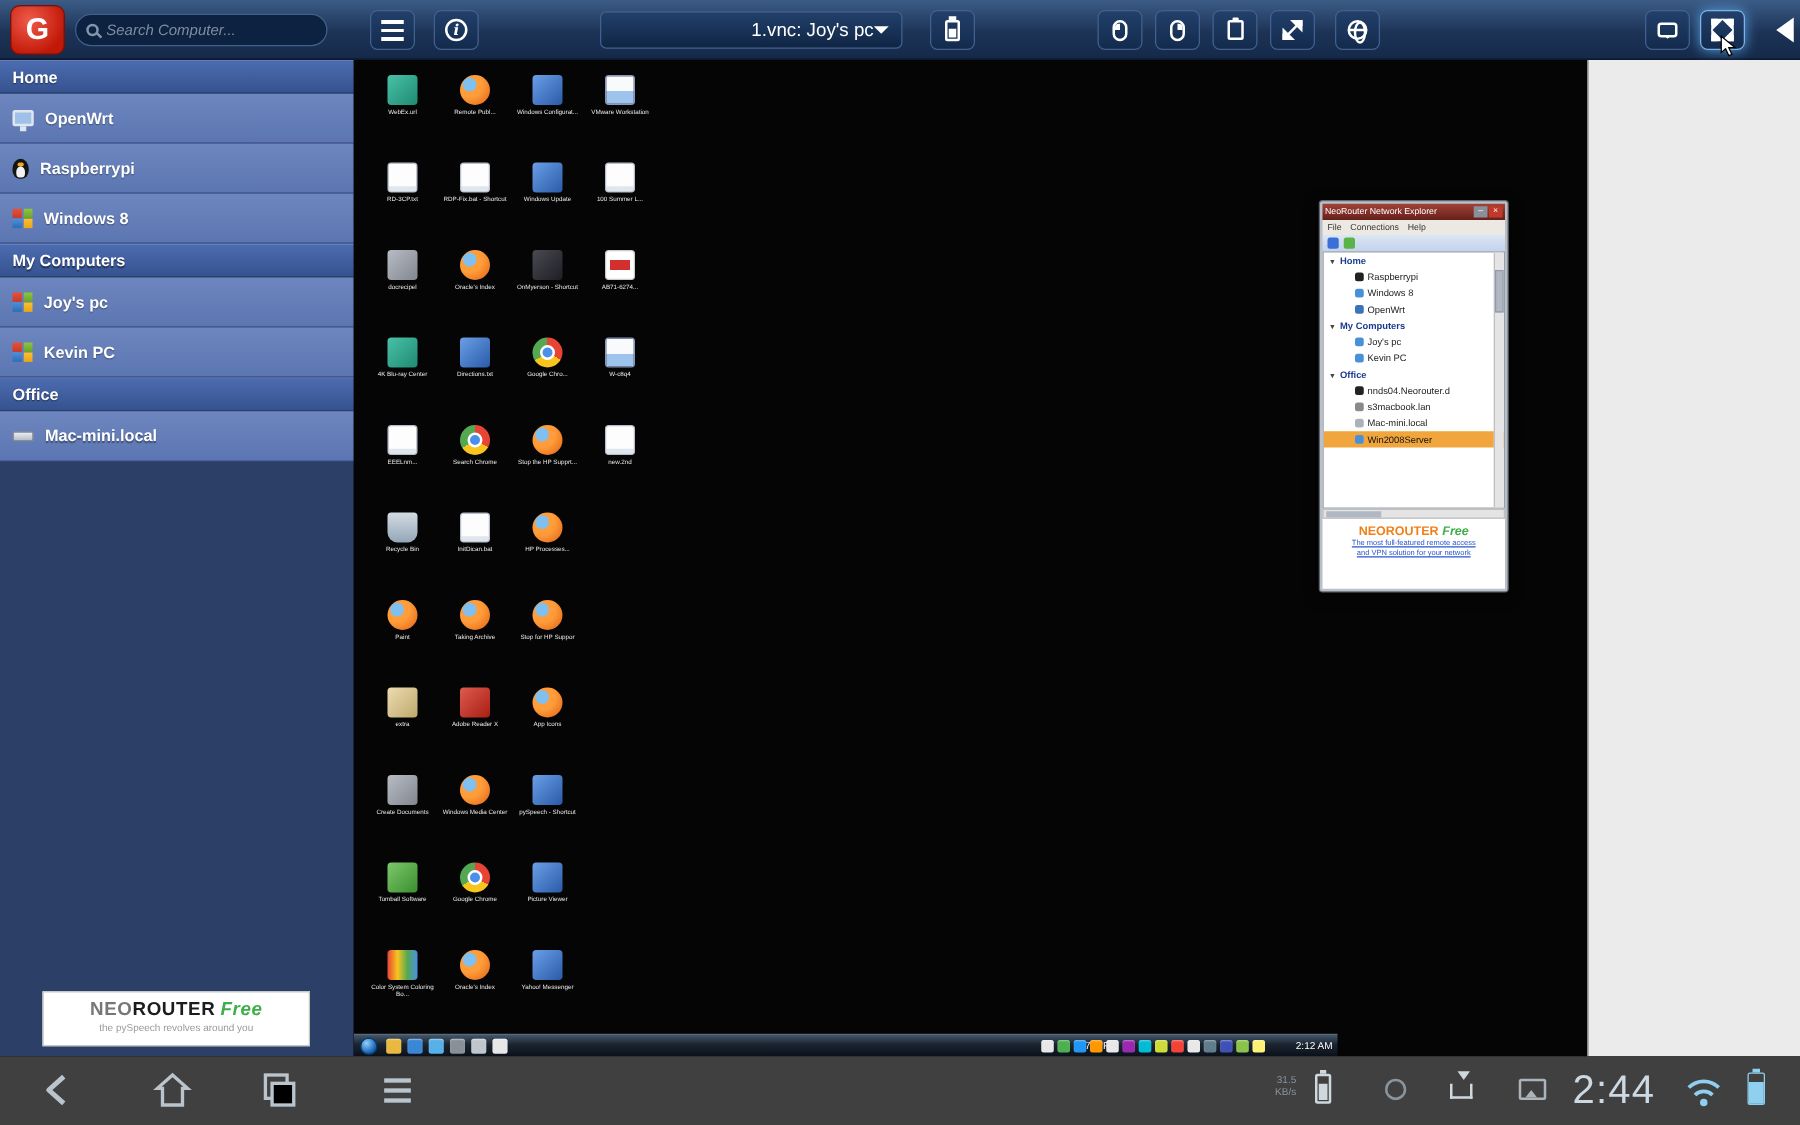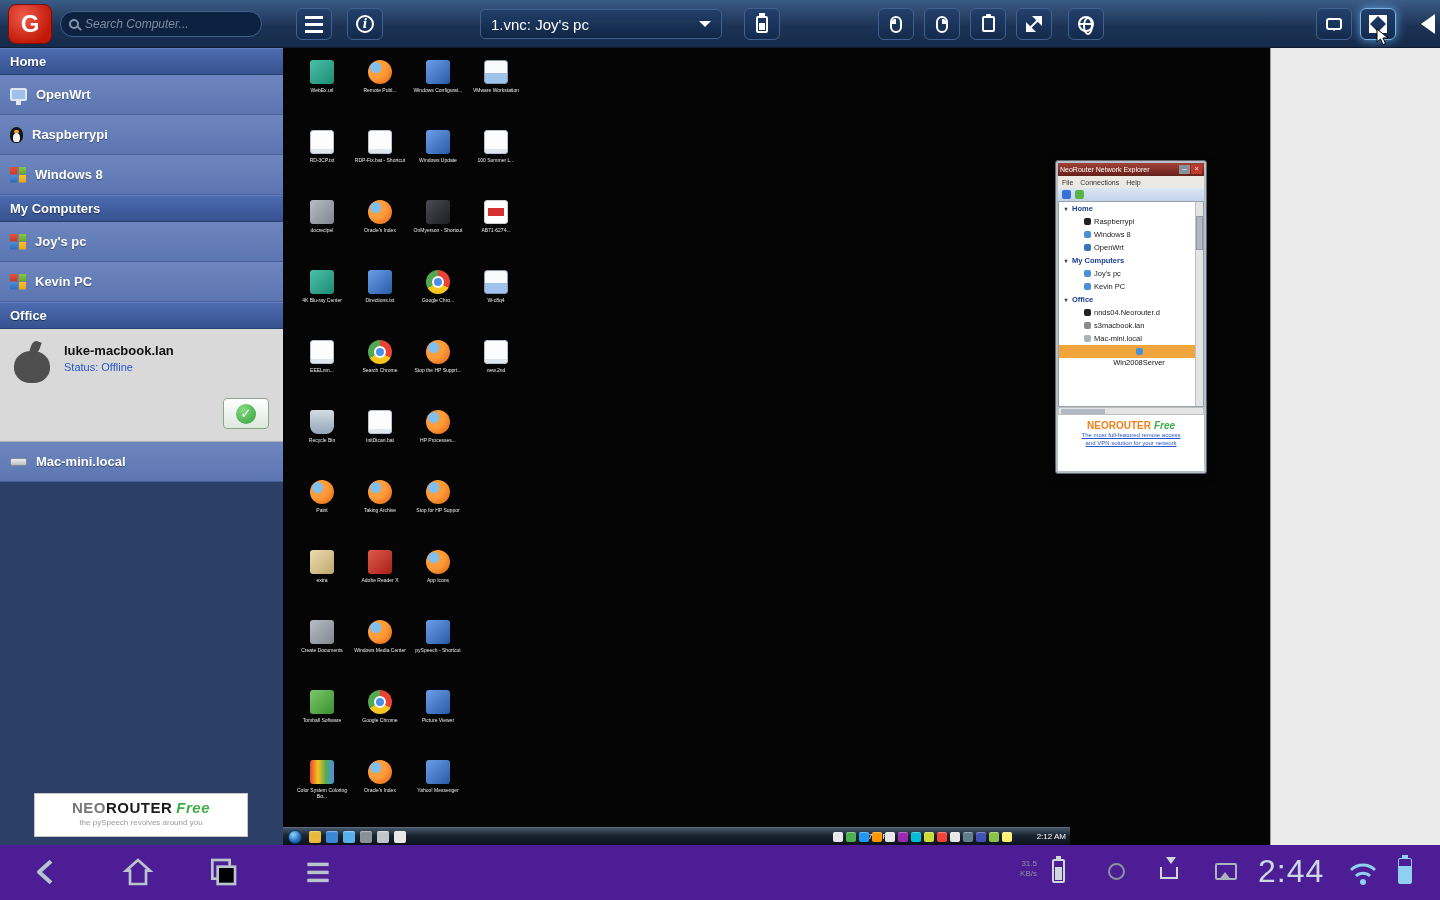--- a/index.html
+++ b/index.html
@@ -19,21 +19,21 @@
     background:#0d2140;border:1px solid #3f5f8d;display:flex;align-items:center;padding:0 8px;gap:6px}
   .search input{background:transparent;border:none;outline:none;color:#d946ef;font-size:12px;width:160px;font-style:italic}
   .search input::placeholder{color:#7c8da3}
   .i-search{width:10px;height:10px;border:2px solid #8296ad;border-radius:50%;position:relative;flex:none}
   .i-search::after{content:"";position:absolute;width:6px;height:2px;background:#8296ad;right:-5px;bottom:-2px;transform:rotate(45deg)}
   .i-menu{width:18px;height:17px;background:repeating-linear-gradient(to bottom,#fff 0 3px,transparent 3px 7px)}
   .i-info{width:18px;height:18px;border:2px solid #fff;border-radius:50%;color:#fff;
     font:italic bold 12px "DejaVu Serif",serif;text-align:center;line-height:14px}
   .dropdown{position:absolute;left:480px;top:9px;width:242px;height:30px;background:linear-gradient(#22406b,#102544);
     border:1px solid #40618f;border-radius:5px;display:flex;align-items:center;padding:0 10px;color:#fff;font-size:15px}
-  .dropdown .lbl{flex:1;text-align:left}
+  .dropdown .lbl{flex:1;text-align:right}
   .caret{width:0;height:0;border:6px solid transparent;border-top-color:#fff;margin-top:6px}
   .i-batt{width:12px;height:17px;border:2px solid #fff;border-radius:2px;position:relative}
   .i-batt::before{content:"";position:absolute;top:-5px;left:1px;width:6px;height:3px;background:#fff}
   .i-batt::after{content:"";position:absolute;left:1px;right:1px;bottom:1px;height:7px;background:#fff}
   .i-mouse{width:12px;height:17px;border:2px solid #fff;border-radius:6px;position:relative}
   .i-mouse::before{content:"";position:absolute;top:1px;width:4px;height:5px;background:#fff}
   .mouseL::before{left:0;border-radius:3px 0 0 0}
   .mouseR::before{right:0;border-radius:0 3px 0 0}
   .i-clipb{width:13px;height:16px;border:2px solid #fff;border-radius:2px;position:relative}
   .i-clipb::before{content:"";position:absolute;top:-4px;left:2px;width:5px;height:3px;background:#fff;border-radius:1px}
@@ -154,21 +154,21 @@
   .start-orb{position:absolute;left:5px;top:2px;width:14px;height:14px;border-radius:50%;cursor:pointer;
     background:radial-gradient(circle at 35% 30%,#8fd0ff,#1560b0 70%);border:1px solid #0a3a6a}
   #tb-left{position:absolute;left:26px;top:3px;display:flex;gap:5px}
   .tb-ic{width:12px;height:12px;border-radius:2px;cursor:pointer;box-shadow:inset 0 1px 1px rgba(255,255,255,.4)}
   #tb-weather{position:absolute;left:585px;top:0;line-height:18px;color:#fff;font-size:8px}
   #tb-tray{position:absolute;right:58px;top:4px;display:flex;gap:3px}
   .tray-ic{width:10px;height:10px;border-radius:2px;cursor:pointer;box-shadow:inset 0 1px 1px rgba(255,255,255,.35)}
   #tb-clock{position:absolute;right:4px;top:0;line-height:18px;color:#fff;font-size:8px}
 
   
-  #androidbar{position:absolute;left:0;top:845px;width:1440px;height:55px;background:#4c1d95}
+  #androidbar{position:absolute;left:0;top:845px;width:1440px;height:55px;background:#404040}
   .a-nav{position:absolute;top:11px;cursor:pointer}
   #a-net{position:absolute;left:995px;top:14px;width:42px;text-align:right;font-size:8px;line-height:10px;color:#8a949c}
   .a-batt-w{position:absolute;left:1052px;top:14px;width:13px;height:24px;border:2px solid #cfd8dc;border-radius:2px}
   .a-batt-w::before{content:"";position:absolute;top:-5px;left:2px;width:5px;height:3px;background:#cfd8dc}
   .a-batt-w::after{content:"";position:absolute;left:1px;right:1px;bottom:1px;height:13px;background:#cfd8dc}
   .a-circle{position:absolute;left:1108px;top:18px;width:17px;height:17px;border:2px solid #8a949c;border-radius:50%;cursor:pointer}
   .a-dl{position:absolute;left:1160px;top:22px;width:18px;height:12px;border:2px solid #cfd8dc;border-top:none;cursor:pointer}
   .a-dl::before{content:"";position:absolute;left:4px;top:-10px;border:5px solid transparent;border-top:7px solid #cfd8dc}
   .a-img{position:absolute;left:1215px;top:18px;width:22px;height:17px;border:2px solid #aab4bc;border-radius:2px;overflow:hidden;cursor:pointer}
   .a-img::after{content:"";position:absolute;left:1px;bottom:-3px;border:7px solid transparent;border-bottom:9px solid #aab4bc}
@@ -262,28 +262,20 @@
         <div class="sb-header">My Computers</div>
         <div class="sb-item">
           <span class="icon-windows"></span>
           <span>Joy's pc</span>
         </div>
         <div class="sb-item">
           <span class="icon-windows"></span>
           <span>Kevin PC</span>
         </div>
         <div class="sb-header">Office</div>
-        <div class="sb-card">
-          <span class="apple-large"></span>
-          <div class="title">luke-macbook.lan</div>
-          <div class="status">Status: Offline</div>
-          <div class="connect-btn">
-            <span class="connect-check">✓</span>
-          </div>
-        </div>
         <div class="sb-item">
           <span class="icon-macmini"></span>
           <span>Mac-mini.local</span>
         </div>
       </div>
     <div class="logo-box">
       <div class="logo-line">
         <span class="logo-neo">NEO</span><span class="logo-router">ROUTER</span><span class="logo-free">Free</span>
       </div>
       <div class="logo-tag">the pySpeech revolves around you</div>
@@ -514,21 +506,21 @@
             <div class="tree-row" style="padding-left: 16px;">
               <span class="tmark"></span>
               <span class="tdot ti-apple"></span>
               <span>s3macbook.lan</span>
             </div>
             <div class="tree-row" style="padding-left: 16px;">
               <span class="tmark"></span>
               <span class="tdot ti-macmini"></span>
               <span>Mac-mini.local</span>
             </div>
-            <div class="tree-row sel" style="padding-left: 16px; flex-direction: column;">
+            <div class="tree-row sel" style="padding-left: 16px;">
               <span class="tmark"></span>
               <span class="tdot ti-windows"></span>
               <span>Win2008Server</span>
             </div>
           </div>
         <div class="rw-vscroll">
             <div class="rw-vthumb"></div>
           </div>
       </div>
       <div class="rw-hscroll">

